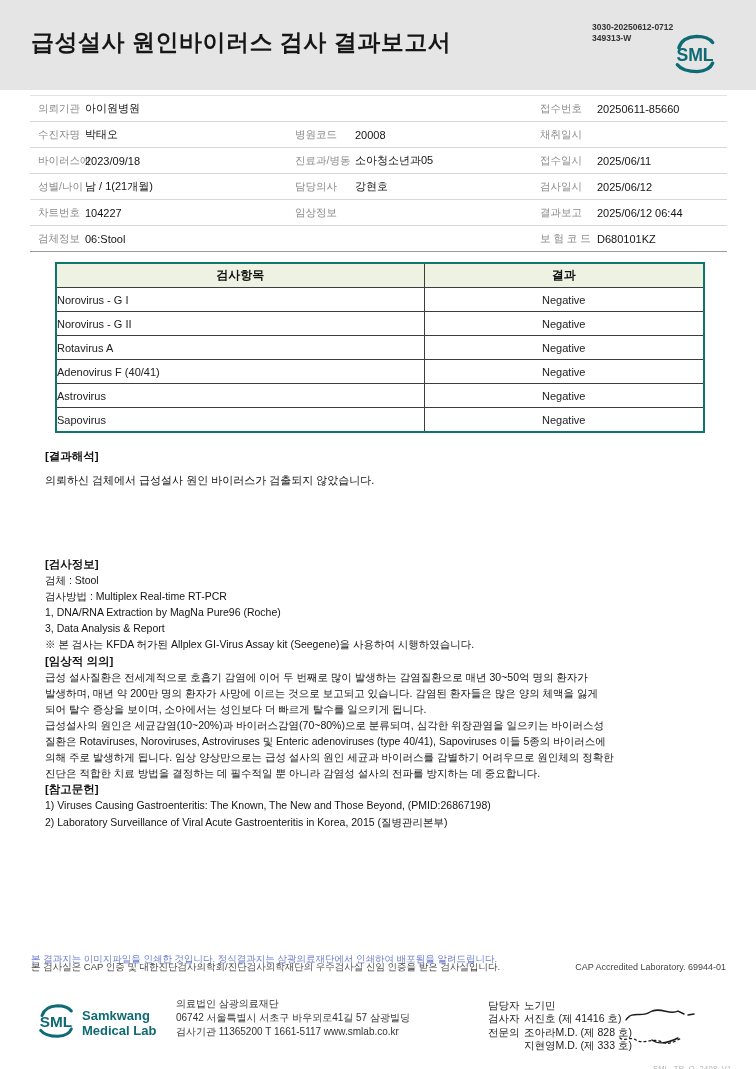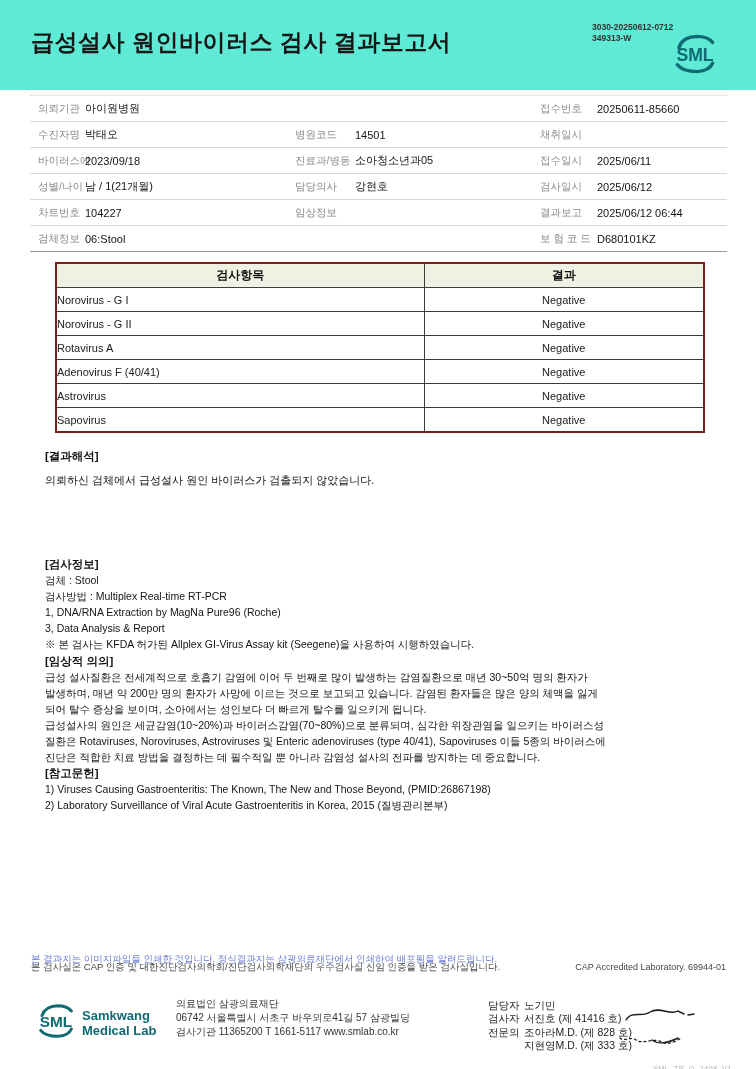--- a/index.html
+++ b/index.html
@@ -1,40 +1,40 @@
 <!DOCTYPE html>
 <html><head>
 <meta charset="utf-8">
 <style>
   html,body{margin:0;padding:0;background:#ffffff;}
   body{position:relative;width:756px;height:1069px;font-family:"Liberation Sans",sans-serif;color:#111;overflow:hidden;}
 
   
-  .header{position:absolute;left:0;top:0;width:756px;height:90px;background:#5eead4;}
+  .header{position:absolute;left:0;top:0;width:756px;height:90px;background:#e5e5e5;}
   .title{position:absolute;left:31px;top:27px;font-size:23px;font-weight:bold;color:#161616;letter-spacing:.5px;white-space:nowrap;}
   .doc-codes{position:absolute;left:592px;top:22px;font-size:8.5px;font-weight:600;color:#333;line-height:1.3;white-space:nowrap;}
   .logo-lg{position:absolute;left:672px;top:33px;}
 
   
   .info{position:absolute;left:30px;top:95px;width:697px;border-top:1px solid #e3e3e3;}
   .info-row{display:flex;align-items:center;height:25px;border-bottom:1px solid #d8d8d8;font-size:11px;white-space:nowrap;}
   .info-row:last-child{border-bottom:1px solid #9a9a9a;}
   .l{color:#8a8a8a;flex:none;font-size:10.5px;}
   .v{color:#141414;flex:none;overflow:hidden;}
   .l1{width:47px;margin-left:8px;}
   .v1{width:210px;}
   .l2{width:60px;}
   .v2{width:185px;}
   .l3{width:57px;}
   .v3{flex:1;}
 
   
   table.results{position:absolute;left:55px;top:262px;width:650px;border-collapse:collapse;table-layout:fixed;}
   table.results th,table.results td{border:1px solid #3d3d3d;height:23px;font-size:11px;padding:0;}
-  table.results{border:2px solid #7f1d1d;}
+  table.results{border:2px solid #0f766e;}
   table.results th{background:#edf2e3;font-size:12px;font-weight:bold;text-align:center;color:#111;}
   td.item{padding-left:10px;text-align:left;color:#222;}
   td.res{text-align:center;color:#222;}
   col.c1{width:368px;}
 
   
   .interp{position:absolute;left:45px;top:449px;font-size:11px;color:#111;}
   .interp .h{font-weight:bold;font-size:11.5px;}
   .interp .b{margin-top:9px;}
 
@@ -80,21 +80,21 @@
       <span class="v v1">아이원병원</span>
     <span class="l l2"></span>
       <span class="v v2"></span>
     <span class="l l3">접수번호</span>
       <span class="v v3">20250611-85660</span>
   </div>
   <div class="info-row">
     <span class="l l1">수진자명</span>
       <span class="v v1">박태오</span>
     <span class="l l2">병원코드</span>
-      <span class="v v2">14501</span>
+      <span class="v v2">20008</span>
     <span class="l l3">채취일시</span>
       <span class="v v3"></span>
   </div>
   <div class="info-row">
     <span class="l l1">바이러스에</span>
       <span class="v v1">2023/09/18</span>
     <span class="l l2">진료과/병동</span>
       <span class="v v2">소아청소년과05</span>
     <span class="l l3">접수일시</span>
       <span class="v v3">2025/06/11</span>
@@ -175,20 +175,21 @@
   <div>검사방법 : Multiplex Real-time RT-PCR</div>
   <div>1, DNA/RNA Extraction by MagNa Pure96 (Roche)</div>
   <div>3, Data Analysis &amp; Report</div>
   <div>※ 본 검사는 KFDA 허가된 Allplex GI-Virus Assay kit (Seegene)을 사용하여 시행하였습니다.</div>
   <div class="tb-h">[임상적 의의]</div>
   <div>급성 설사질환은 전세계적으로 호흡기 감염에 이어 두 번째로 많이 발생하는 감염질환으로 매년 30~50억 명의 환자가</div>
   <div>발생하며, 매년 약 200만 명의 환자가 사망에 이르는 것으로 보고되고 있습니다. 감염된 환자들은 많은 양의 체액을 잃게</div>
   <div>되어 탈수 증상을 보이며, 소아에서는 성인보다 더 빠르게 탈수를 일으키게 됩니다.</div>
   <div>급성설사의 원인은 세균감염(10~20%)과 바이러스감염(70~80%)으로 분류되며, 심각한 위장관염을 일으키는 바이러스성</div>
   <div>질환은 Rotaviruses, Noroviruses, Astroviruses 및 Enteric adenoviruses (type 40/41), Sapoviruses 이들 5종의 바이러스에</div>
+  <div>의해 주로 발생하게 됩니다. 임상 양상만으로는 급성 설사의 원인 세균과 바이러스를 감별하기 어려우므로 원인체의 정확한</div>
   <div>진단은 적합한 치료 방법을 결정하는 데 필수적일 뿐 아니라 감염성 설사의 전파를 방지하는 데 중요합니다.</div>
   <div class="tb-h">[참고문헌]</div>
   <div>1) Viruses Causing Gastroenteritis: The Known, The New and Those Beyond, (PMID:26867198)</div>
   <div>2) Laboratory Surveillance of Viral Acute Gastroenteritis in Korea, 2015 (질병관리본부)</div>
 </div>
 
 <div class="notice-blue">본 결과지는 이미지파일을 인쇄한 것입니다. 정식결과지는 삼광의료재단에서 인쇄하여 배포됨을 알려드립니다.</div>
 <div class="notice-black">본 검사실은 CAP 인증 및 대한진단검사의학회/진단검사의학재단의 우수검사실 신임 인증을 받은 검사실입니다.</div>
 <div class="cap">CAP Accredited Laboratory. 69944-01</div>
 

